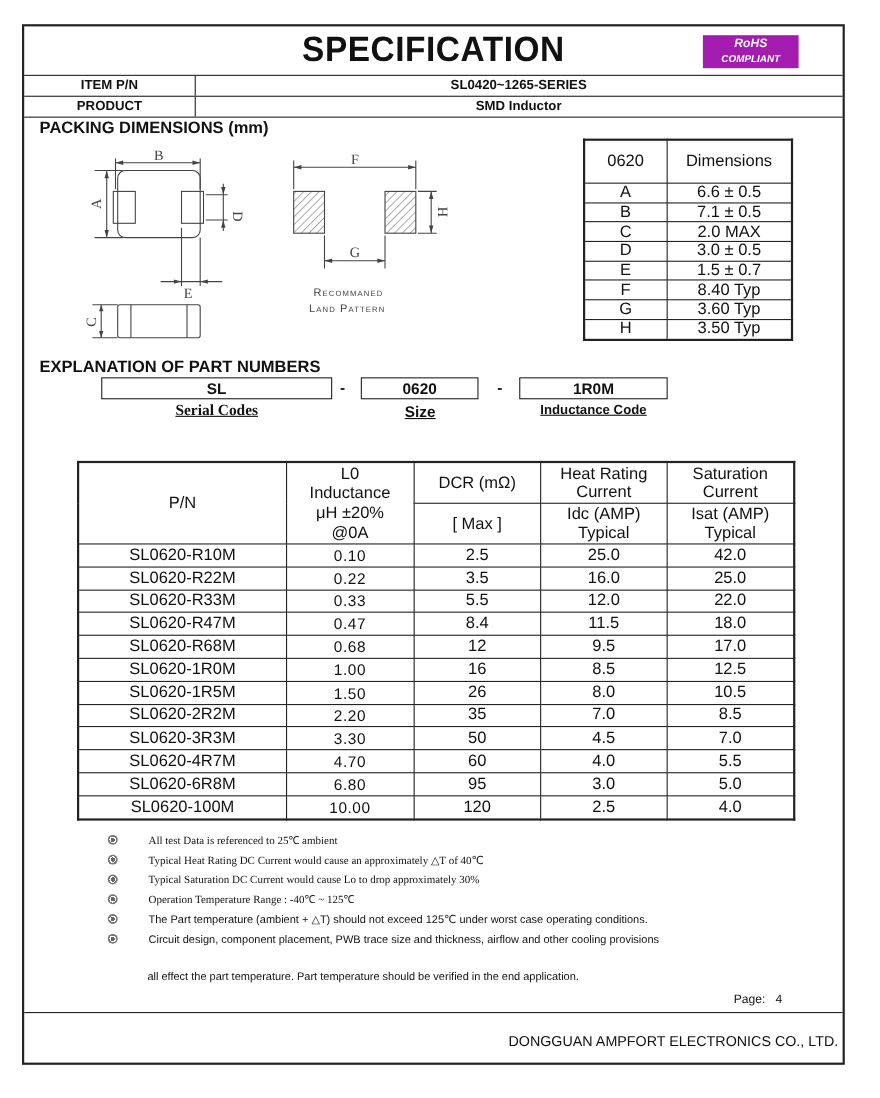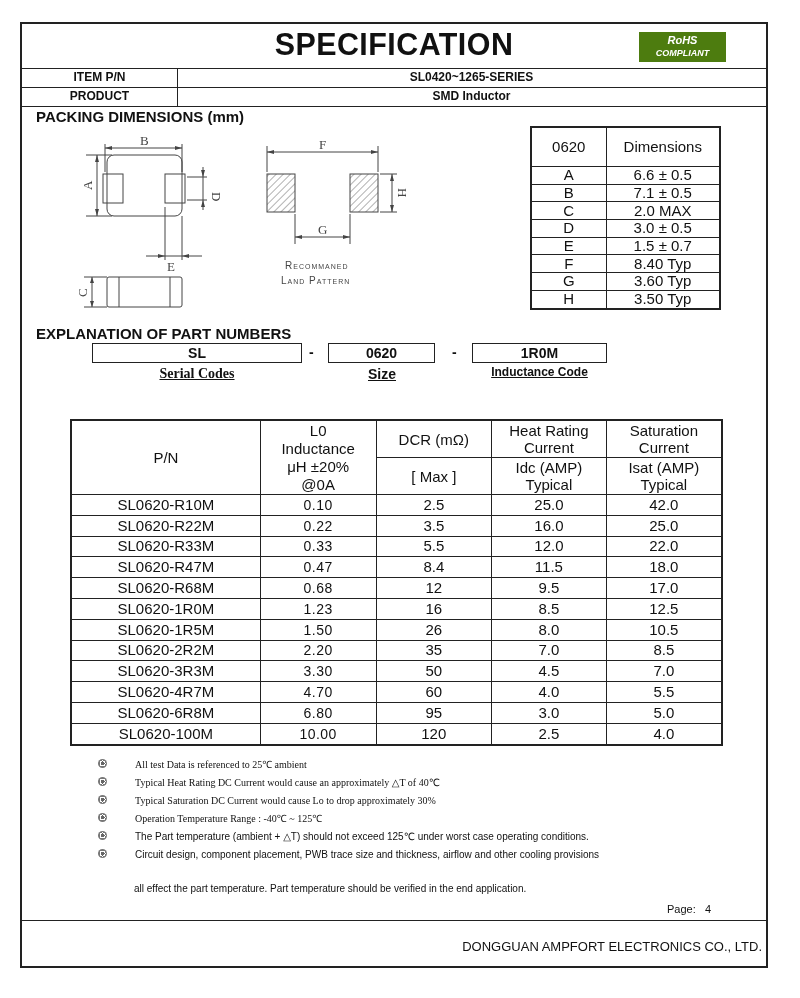--- a/index.html
+++ b/index.html
@@ -1,20 +1,20 @@
 <!DOCTYPE html>
 <html><head>
 <meta charset="utf-8">
 <style>
   html, body { margin:0; padding:0; background:#fff; }
   body { width:800px; height:998px; position:relative; font-family:"Liberation Sans", sans-serif; color:#111; }
   .frame { position:absolute; left:20px; top:22px; width:748px; height:946px; border:2px solid #222; box-sizing:border-box; }
   .title-row { position:absolute; left:0; top:0; width:100%; height:45px; border-bottom:1.5px solid #222; box-sizing:border-box; }
   .title { position:absolute; left:0; right:0; top:2px; text-align:center; font-size:32px; font-weight:bold; letter-spacing:0.5px; transform:scaleX(0.95); }
-  .rohs { position:absolute; left:617px; top:8px; width:87px; height:30px; background:#4d7c0f; color:#fff; text-align:center; font-style:italic; font-weight:bold; }
+  .rohs { position:absolute; left:617px; top:8px; width:87px; height:30px; background:#a21caf; color:#fff; text-align:center; font-style:italic; font-weight:bold; }
   .rohs .l1 { font-size:11px; line-height:13px; margin-top:2px; display:block; }
   .rohs .l2 { font-size:9px; line-height:13px; display:block; }
   .info-row { position:absolute; left:0; width:100%; height:19px; border-bottom:1.5px solid #222; box-sizing:border-box; font-size:12px; font-weight:bold; }
   .info-row .lab { position:absolute; left:0; width:155px; height:100%; border-right:1.5px solid #222; text-align:center; line-height:17px; }
   .info-row .val { position:absolute; left:155px; right:0; height:100%; text-align:center; line-height:17px; }
   .section-title { position:absolute; font-size:15px; font-weight:bold; }
   .dim-table { position:absolute; left:508px; top:102px; border-collapse:collapse; border:2px solid #222; font-size:15px; }
   .dim-table td { border:1px solid #222; text-align:center; padding:0; height:16.7px; line-height:16px; }
   .dim-table .hdr td { height:38px; }
   .pn-box { position:absolute; top:319px; height:20px; border:1.5px solid #222; box-sizing:border-box; text-align:center; font-weight:bold; font-size:14px; line-height:18px; }
@@ -258,21 +258,21 @@
         </tr>
         <tr>
           <td>SL0620-R68M</td>
           <td class="ind">0.68</td>
           <td>12</td>
           <td>9.5</td>
           <td>17.0</td>
         </tr>
         <tr>
           <td>SL0620-1R0M</td>
-          <td class="ind">1.23</td>
+          <td class="ind">1.00</td>
           <td>16</td>
           <td>8.5</td>
           <td>12.5</td>
         </tr>
         <tr>
           <td>SL0620-1R5M</td>
           <td class="ind">1.50</td>
           <td>26</td>
           <td>8.0</td>
           <td>10.5</td>

